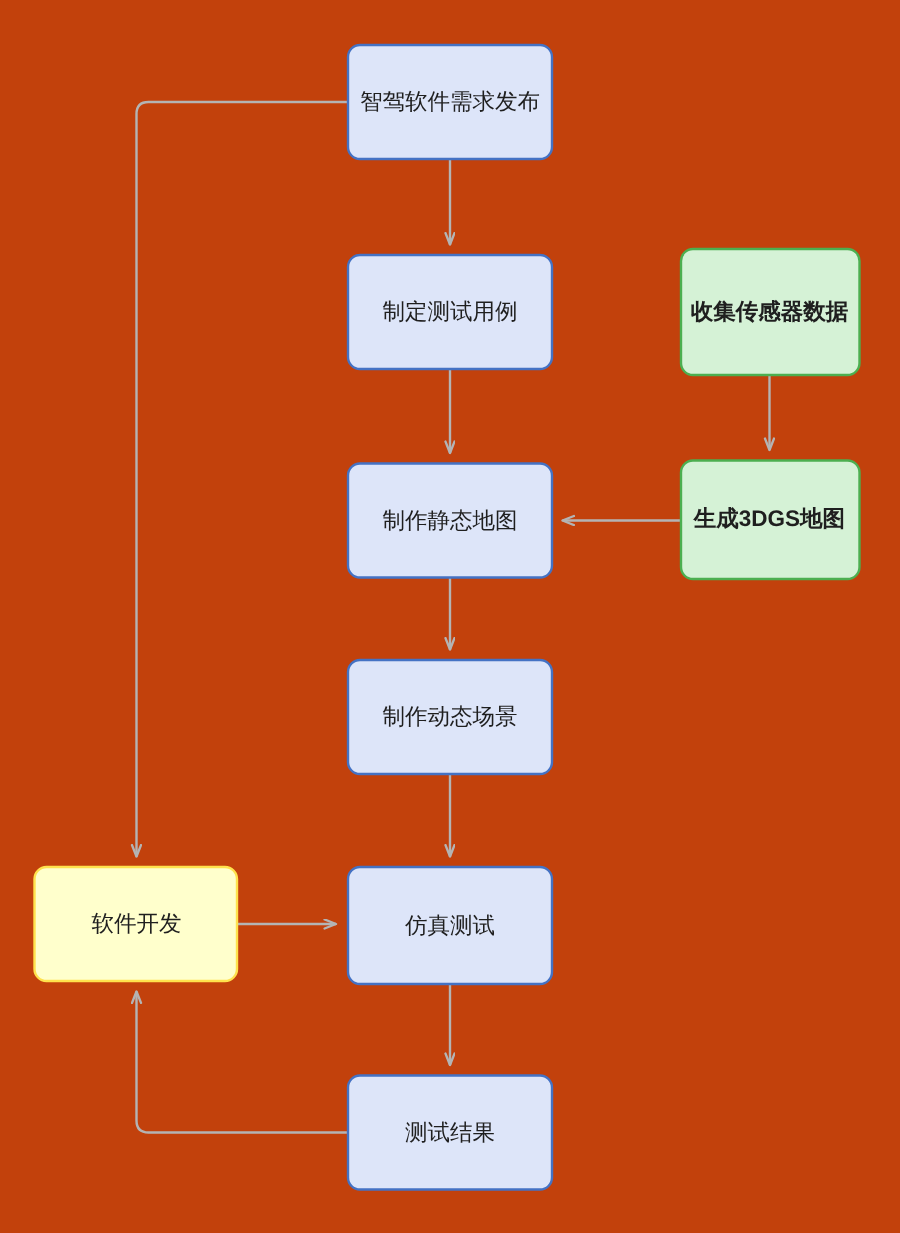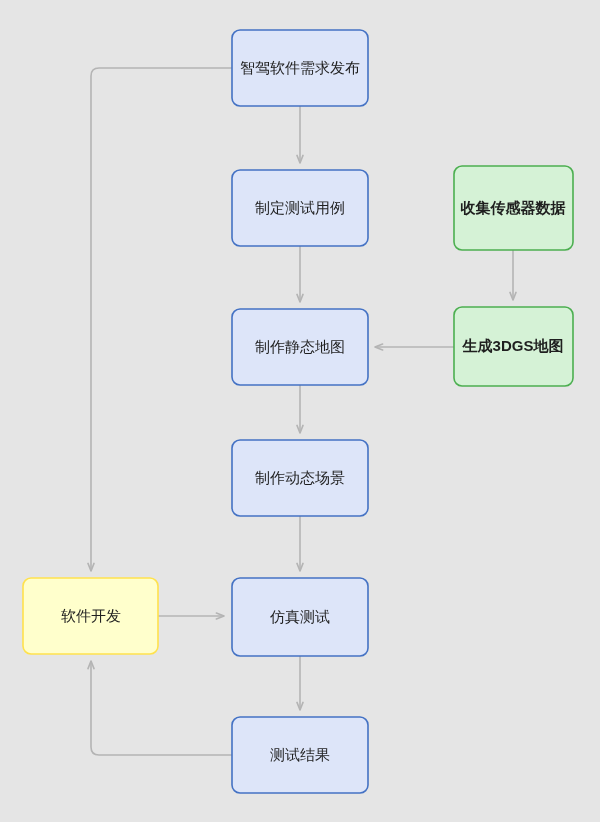--- a/index.html
+++ b/index.html
@@ -10,21 +10,21 @@
   body {
     width: 600px;
     height: 822px;
     font-family: "Liberation Sans", "DejaVu Sans", sans-serif;
     overflow: hidden;
   }
   #diagram-root {
     position: relative;
     width: 600px;
     height: 822px;
-    background: #e5e5e5;
+    background: #c2410c;
   }
   svg.flow-canvas {
     position: absolute;
     top: 0;
     left: 0;
     width: 600px;
     height: 822px;
   }
   .node-label {
     font-family: "Liberation Sans", "DejaVu Sans", sans-serif;

